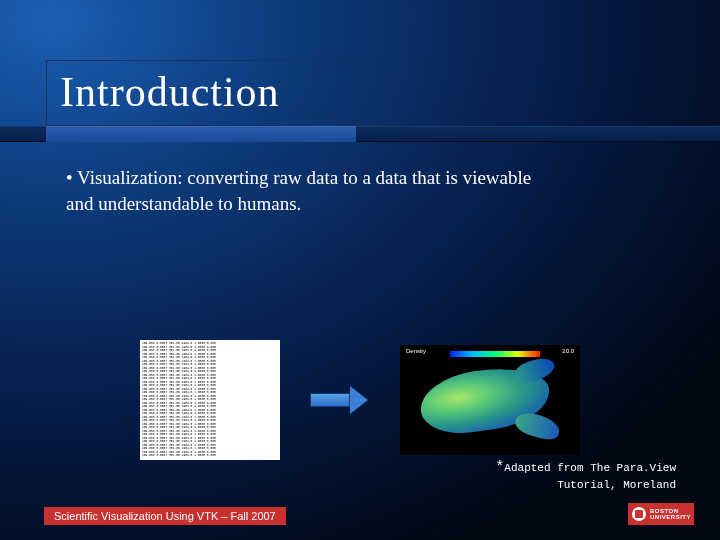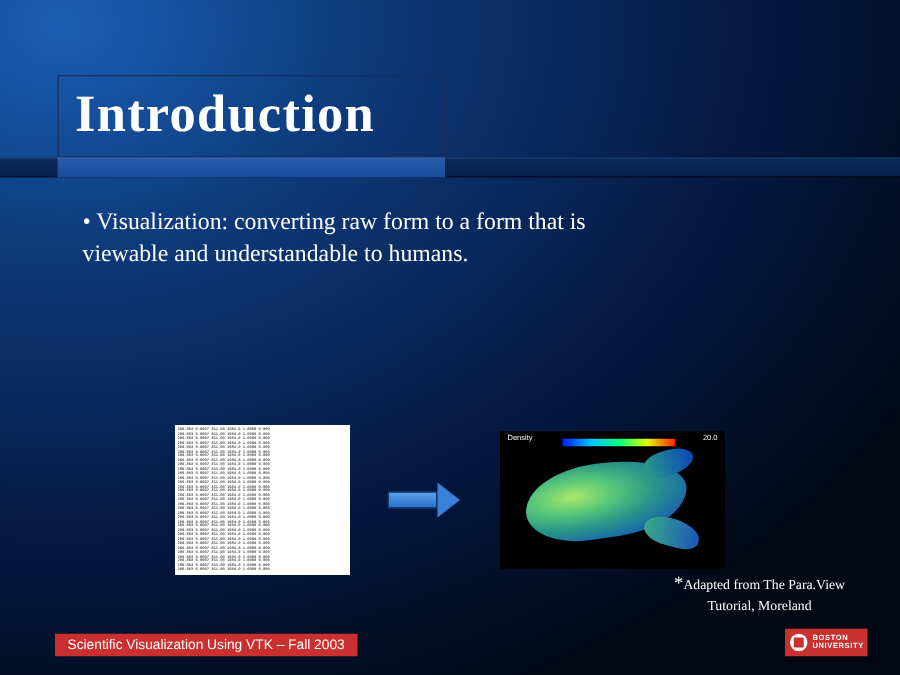--- a/index.html
+++ b/index.html
@@ -23,21 +23,21 @@
     position: absolute;
     top: -8px;
     left: -14px;
     width: 310px;
     height: 64px;
     border: 1.5px solid #1a2f5a;
     z-index: 0;
   }
   .title-text {
     font-size: 42px;
-    font-weight: bold;
+    font-weight: normal;
     color: #fff;
     position: relative;
     z-index: 1;
     letter-spacing: 1px;
   }
   .title-underline {
     position: absolute;
     top: 126px;
     left: 0;
     width: 720px;
@@ -167,21 +167,22 @@
     font-size: 6px;
     font-family: Arial, sans-serif;
     color: #fff;
   }
   .citation {
     position: absolute;
     bottom: 48px;
     right: 44px;
     font-size: 11px;
     line-height: 1.3;
-    text-align: center;
+    text-align: right;
+    font-family: Liberation Mono, monospace;
   }
   .citation .star { font-size: 15px; }
   .footer-bar {
     position: absolute;
     bottom: 15px;
     left: 44px;
     background: #c93030;
     color: #fff;
     font-family: Arial, sans-serif;
     font-size: 11px;
@@ -225,21 +226,21 @@
 </head>
 <body>
 
 <div class="title-block">
   <div class="title-text">Introduction</div>
 </div>
 <div class="title-underline"></div>
 <div class="accent-bar"></div>
 
 <div class="content">
-  <div class="bullet">• Visualization: converting raw form to a form that is viewable and understandable to humans.</div>
+  <div class="bullet">• Visualization: converting raw data to a data that is viewable and understandable to humans.</div>
 </div>
 
 <div class="figures">
   <div class="data-box">209.863 0.0007 351.00 1984.0 1.0000 0.000
 209.863 0.0007 351.00 1984.0 1.0000 0.000
 209.863 0.0007 351.00 1984.0 1.0000 0.000
 209.863 0.0007 351.00 1984.0 1.0000 0.000
 209.863 0.0007 351.00 1984.0 1.0000 0.000
 209.863 0.0007 351.00 1984.0 1.0000 0.000
 209.863 0.0007 351.00 1984.0 1.0000 0.000
@@ -281,18 +282,18 @@
     <div class="viz-fin1"></div>
     <div class="viz-fin2"></div>
   </div>
 </div>
 
 <div class="citation">
   <span class="star">*</span><span>Adapted from The Para.View</span><br>
   <span>Tutorial, Moreland</span>
 </div>
 
-<div class="footer-bar">Scientific Visualization Using VTK – Fall 2003</div>
+<div class="footer-bar">Scientific Visualization Using VTK – Fall 2007</div>
 
 <div class="logo">
   <span>BOSTON</span>
   <span>UNIVERSITY</span>
 </div>
 
 </body></html>

